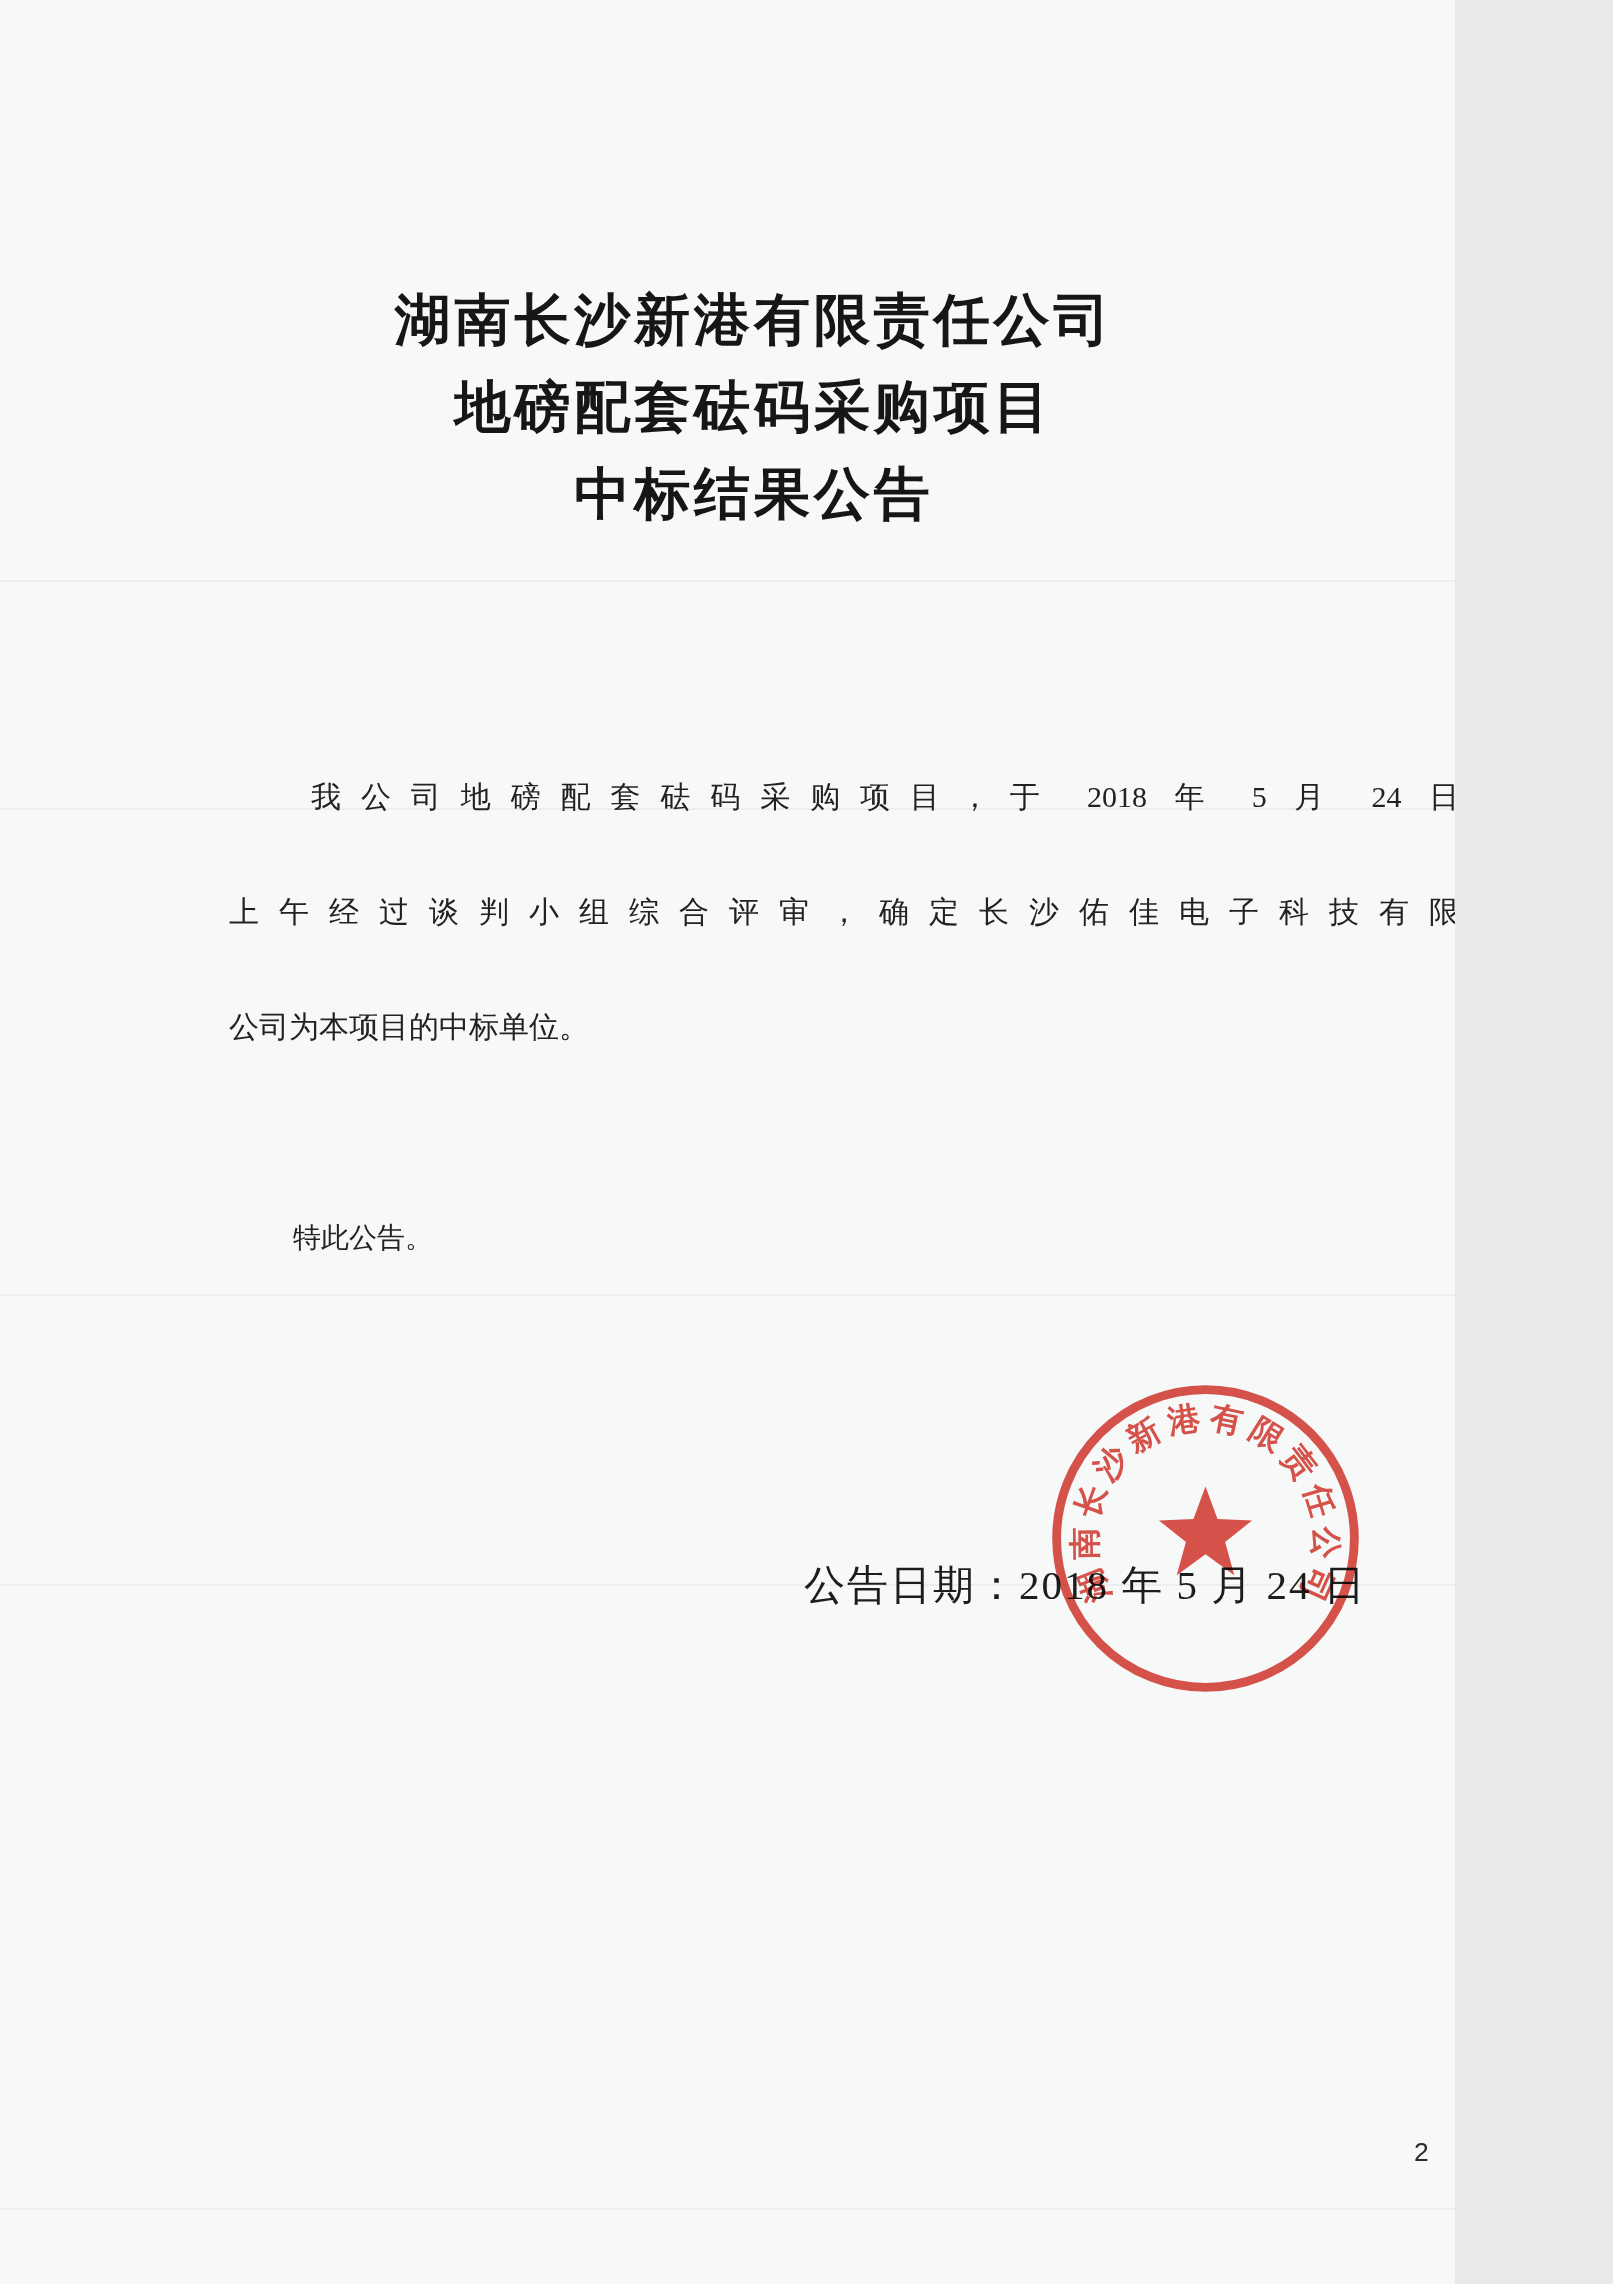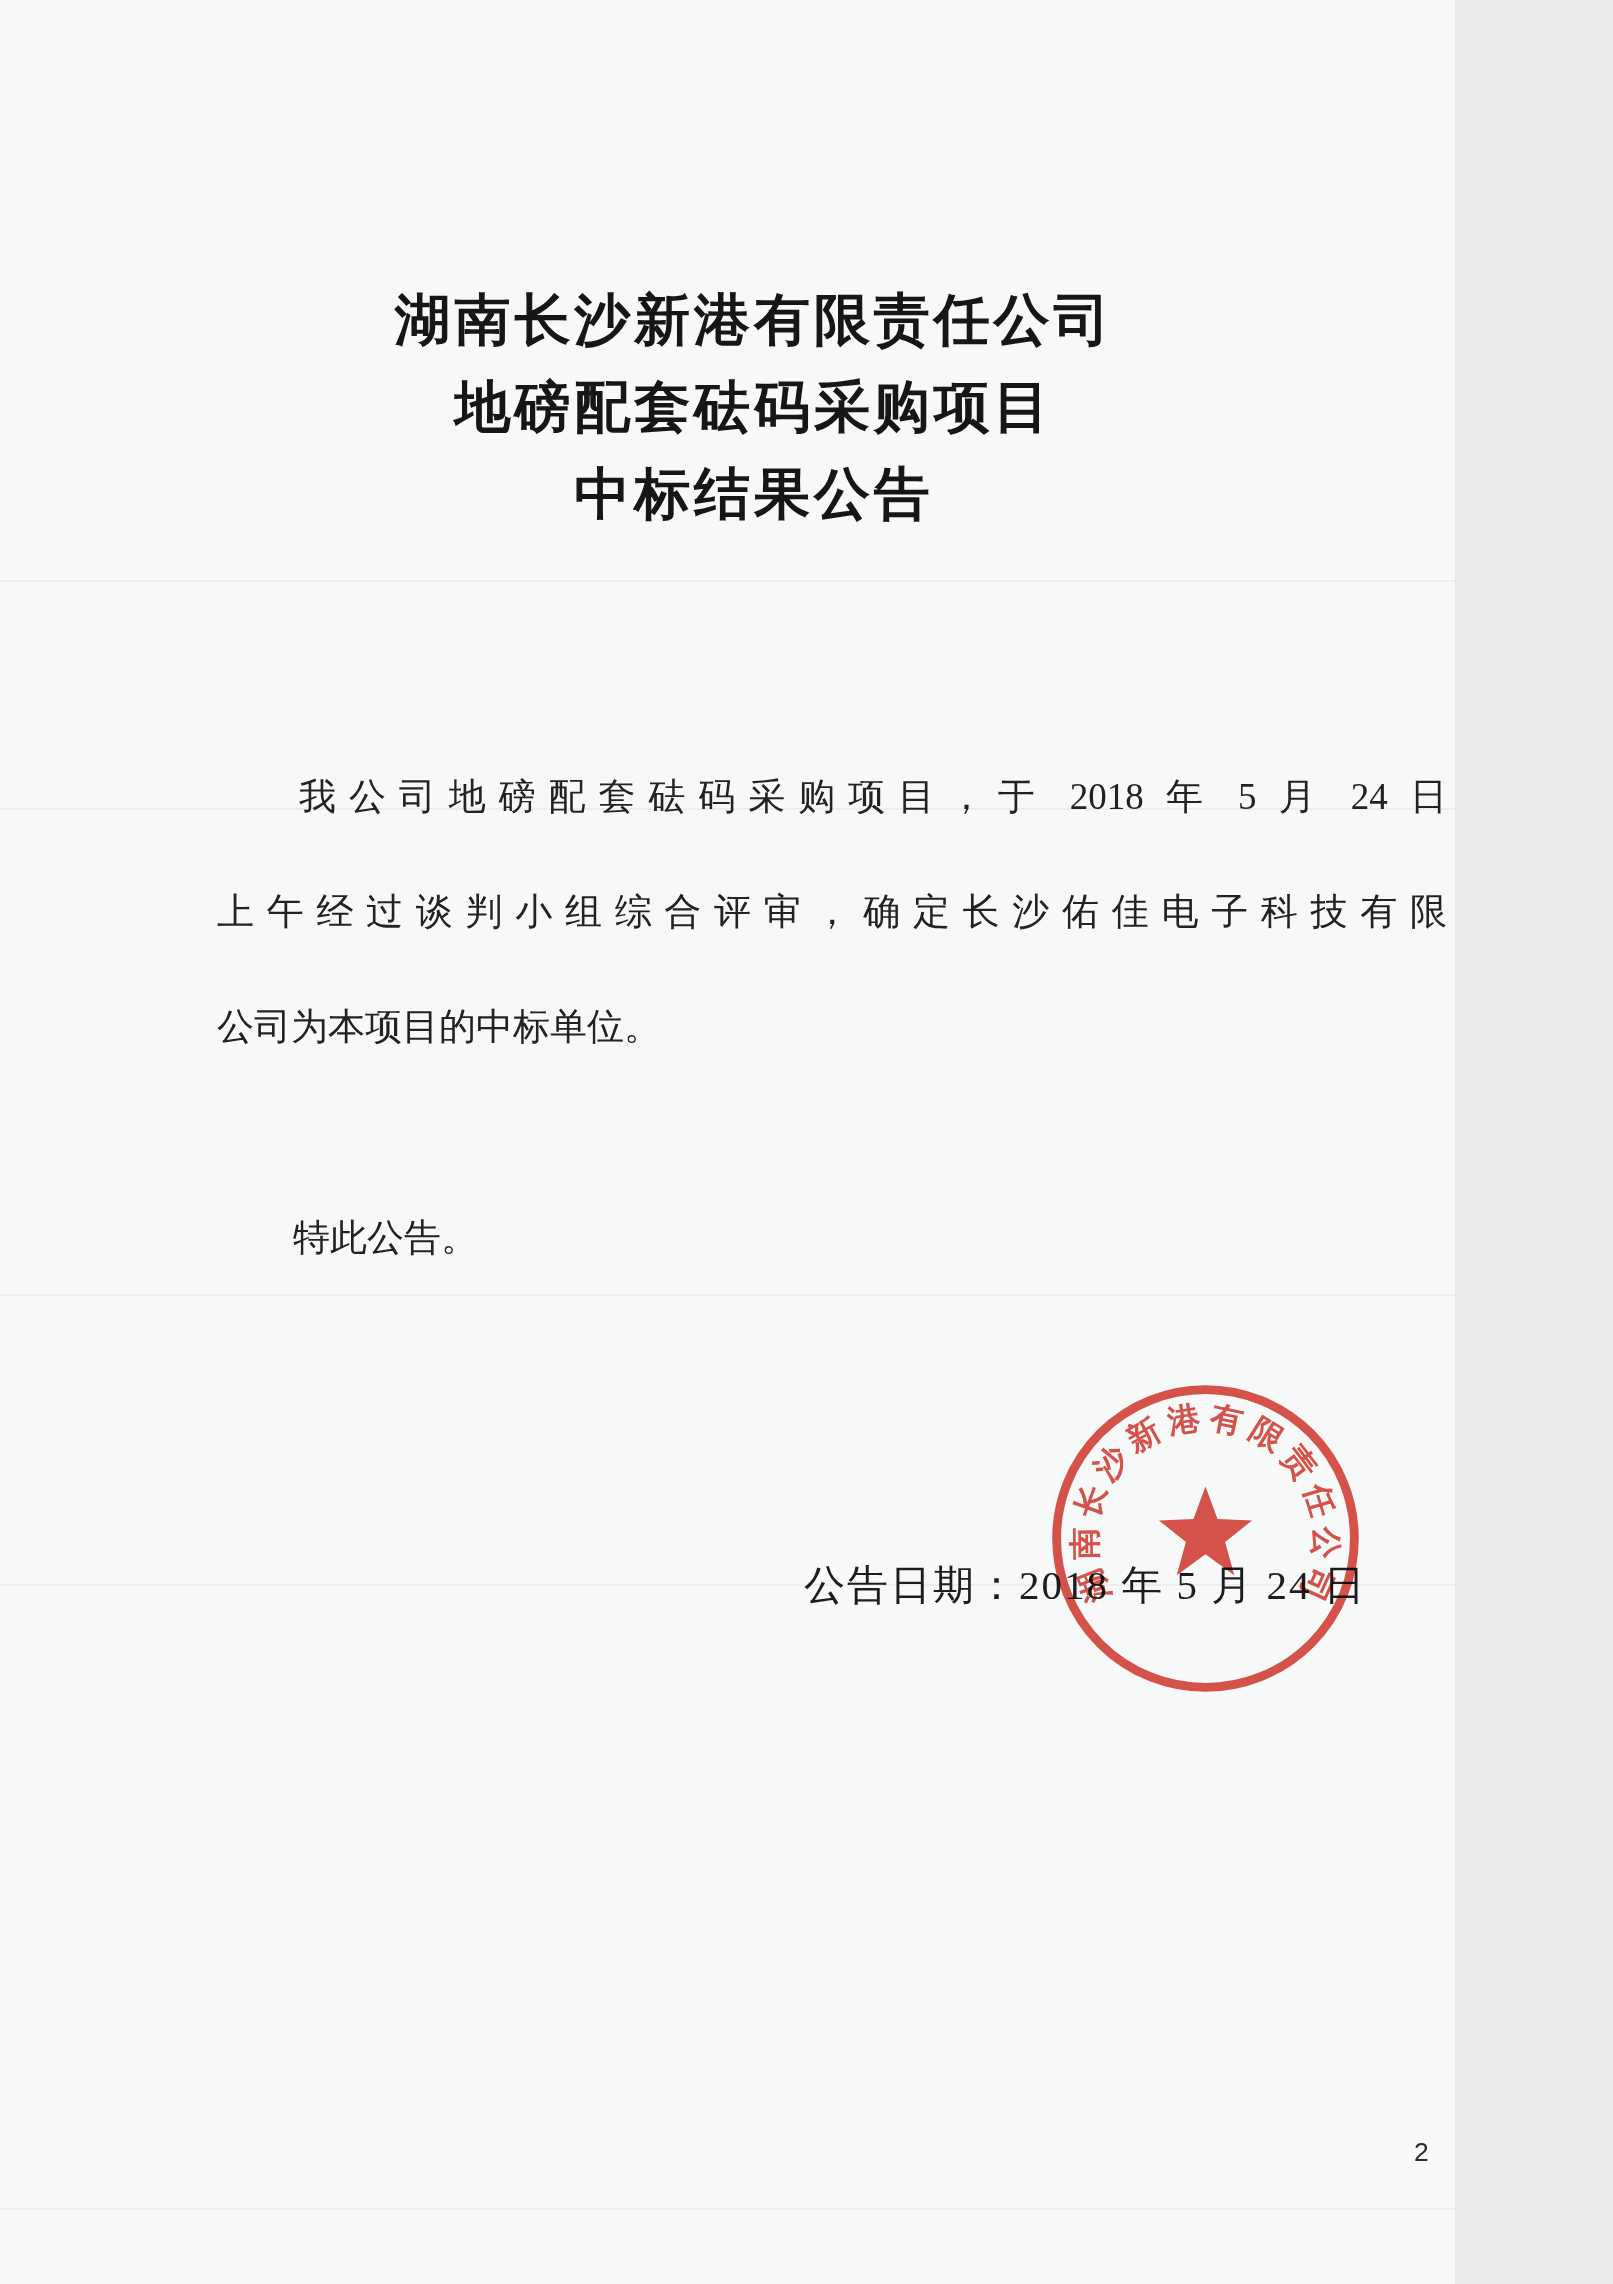--- a/index.html
+++ b/index.html
@@ -21,35 +21,35 @@
     position:absolute;top:277px;left:0;width:100%;
     text-align:center;
     transform:translateX(26.5px);
     font-weight:bold;
     font-size:56px;
     letter-spacing:3.9px;
     line-height:87px;
     color:#161616;
   }
   .body-line{
-    position:absolute;left:217px;width:1230px;
-    font-size:37px;
+    position:absolute;left:229px;width:1230px;
+    font-size:30px;
     line-height:59px;
     white-space:nowrap;
     color:#222;
   }
   .justified{
     white-space:normal;
     text-align:justify;
     text-align-last:justify;
   }
   .indent{ text-indent:82px; }
   .closing-line{
     position:absolute;left:293px;top:1208px;
-    font-size:37px;line-height:59px;color:#222;
+    font-size:28px;line-height:59px;color:#222;
   }
   .date-line{
     position:absolute;left:804px;top:1556px;
     font-size:41px;line-height:59px;color:#1d1d1d;
     letter-spacing:2px;
     z-index:2;
   }
   .seal{
     position:absolute;left:1039px;top:1372px;
     width:333px;height:333px;

